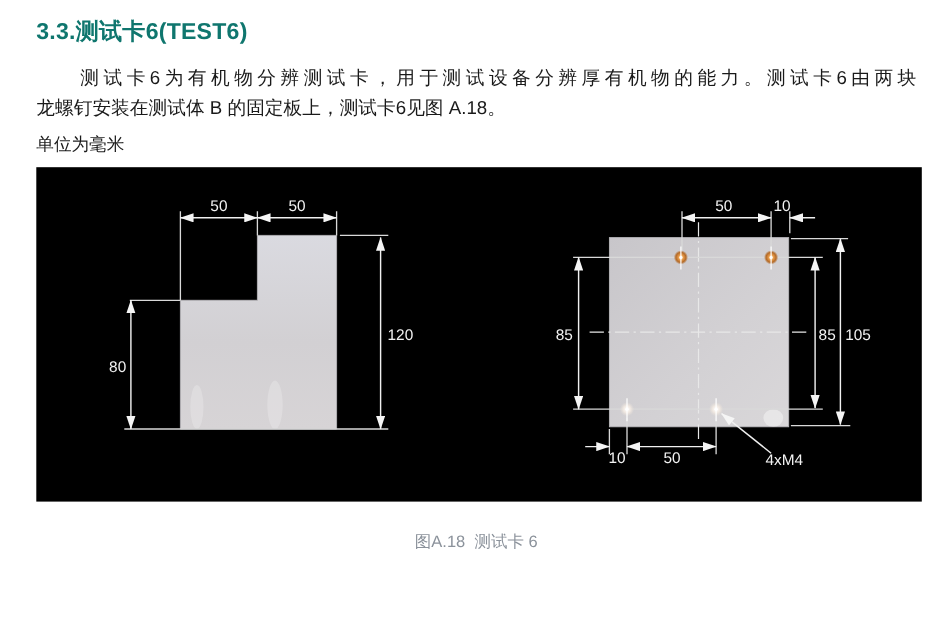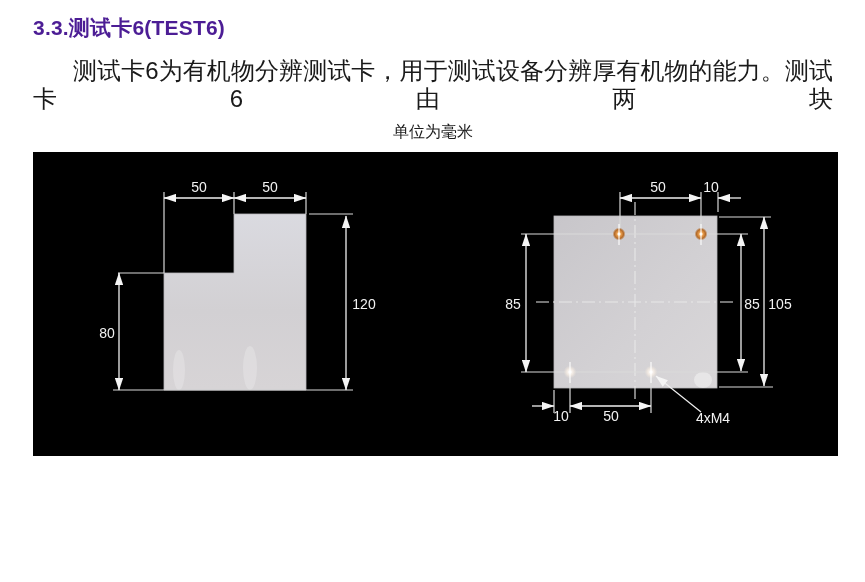--- a/index.html
+++ b/index.html
@@ -3,28 +3,28 @@
 <meta charset="utf-8">
 <style>
   html,body { margin:0; padding:0; }
   body {
     width:865px; height:582px; background:#ffffff;
     font-family:"Liberation Sans","DejaVu Sans",sans-serif;
     color:#1a1a1a; overflow:hidden;
   }
   .content { padding:12px 32px 0 33px; }
   .doc-title {
-    font-size:21px; font-weight:bold; color:#4c1d95;
+    font-size:21px; font-weight:bold; color:#0f766e;
     margin:2px 0 15px 0; letter-spacing:0.2px;
   }
   .para { margin:0; }
-  .para .line { font-size:24px; line-height:28px; }
+  .para .line { font-size:17px; line-height:28px; }
   .para .just { text-align:justify; text-align-last:justify; }
   .para .first { text-indent:40px; }
-  .units-note { text-align:center; font-size:16px; line-height:20px; margin:9px 0 10px 0; }
+  .units-note { text-align:left; font-size:16px; line-height:20px; margin:9px 0 10px 0; }
   .figure {
     width:805px; height:304px; background:#000;
     position:relative;
   }
   .figure svg { display:block; }
   .dim-label {
     font-size:14px; fill:#f2f2f2;
     font-family:"Liberation Sans","DejaVu Sans",sans-serif;
   }
   .caption {
@@ -34,20 +34,21 @@
 </style>
 </head>
 <body>
 
 <div class="content">
 
   <div class="doc-title">3.3.测试卡6(TEST6)</div>
 
   <div class="para">
     <div class="line just first">测试卡6为有机物分辨测试卡，用于测试设备分辨厚有机物的能力。测试卡6由两块</div>
+    <div class="line">龙螺钉安装在测试体 B 的固定板上，测试卡6见图 A.18。</div>
   </div>
 
   <div class="units-note">单位为毫米</div>
 
   <div class="figure">
     <svg width="805" height="304" viewBox="0 0 805 304">
       <defs>
         <marker id="ah" viewBox="0 0 12 8" refX="11.5" refY="4" markerWidth="12.5" markerHeight="8.5" orient="auto-start-reverse" markerUnits="userSpaceOnUse">
           <path d="M0,0 L12,4 L0,8 Z" fill="#f5f5f5"></path>
         </marker>
@@ -158,14 +159,15 @@
         <text class="dim-label" x="480" y="157" text-anchor="middle">85</text>
         <text class="dim-label" x="719" y="157" text-anchor="middle">85</text>
         <text class="dim-label" x="747" y="157" text-anchor="middle">105</text>
         <text class="dim-label" x="528" y="269" text-anchor="middle">10</text>
         <text class="dim-label" x="578" y="269" text-anchor="middle">50</text>
         <text class="dim-label" x="680" y="271" text-anchor="middle">4xM4</text>
       </g>
     </svg>
   </div>
 
+  <div class="caption">图A.18  测试卡 6</div>
 
 </div>
 
 </body></html>

